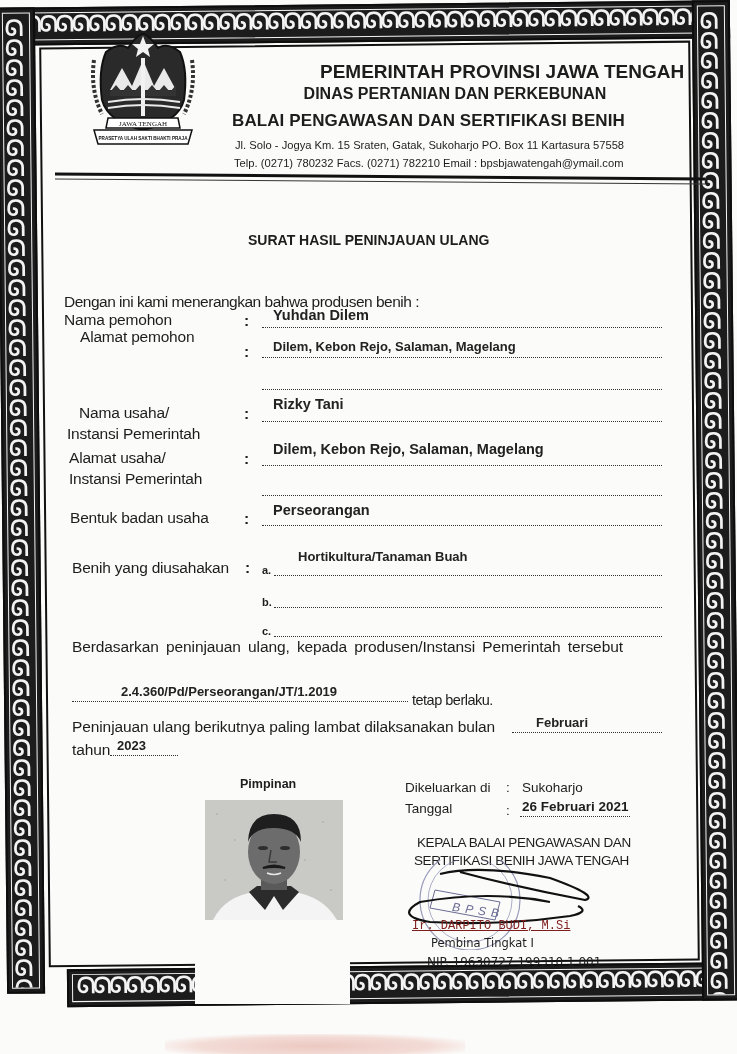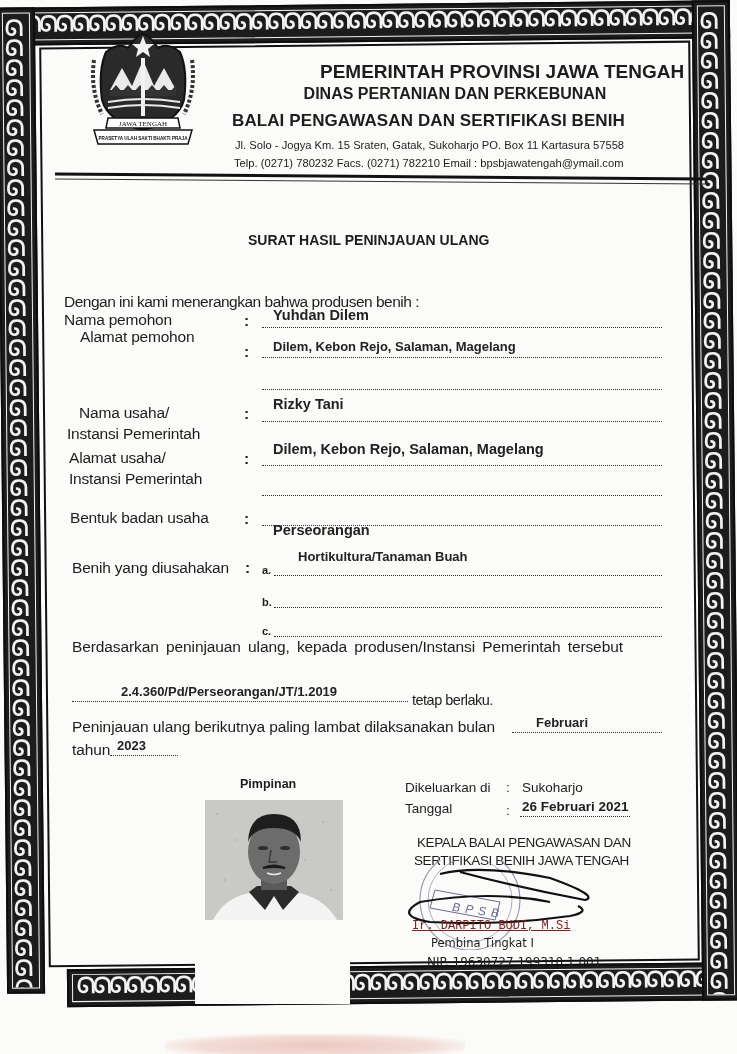--- a/index.html
+++ b/index.html
@@ -154,21 +154,21 @@
     <div class="lbl" style="left:69px; top:470px;">Instansi Pemerintah</div>
     <div class="colon" style="left:244px; top:450px;">:</div>
     <div class="val" style="left:273px; top:441px;">Dilem, Kebon Rejo, Salaman, Magelang</div>
     <div class="dots" style="left:262px; top:464px; width:400px;"></div>
     <div class="dots" style="left:262px; top:494px; width:400px;"></div>
   </div>
 
   <div>
     <div class="lbl" style="left:70px; top:509px;">Bentuk badan usaha</div>
     <div class="colon" style="left:244px; top:510px;">:</div>
-    <div class="val" style="left:273px; top:502px;margin-top:20px;">Perseorangan</div>
+    <div class="val" style="left:273px; top:502px;">Perseorangan</div>
     <div class="dots" style="left:262px; top:524px; width:400px;"></div>
   </div>
 
   <div>
     <div class="lbl" style="left:72px; top:559px;">Benih yang diusahakan</div>
     <div class="colon" style="left:245px; top:559px;">:</div>
     <div class="letter" style="left:262px; top:564px;">a.</div>
     <div class="val val-sm" style="left:298px; top:549px;">Hortikultura/Tanaman Buah</div>
     <div class="dots" style="left:274px; top:574px; width:388px;"></div>
     <div class="letter" style="left:262px; top:596px;">b.</div>

